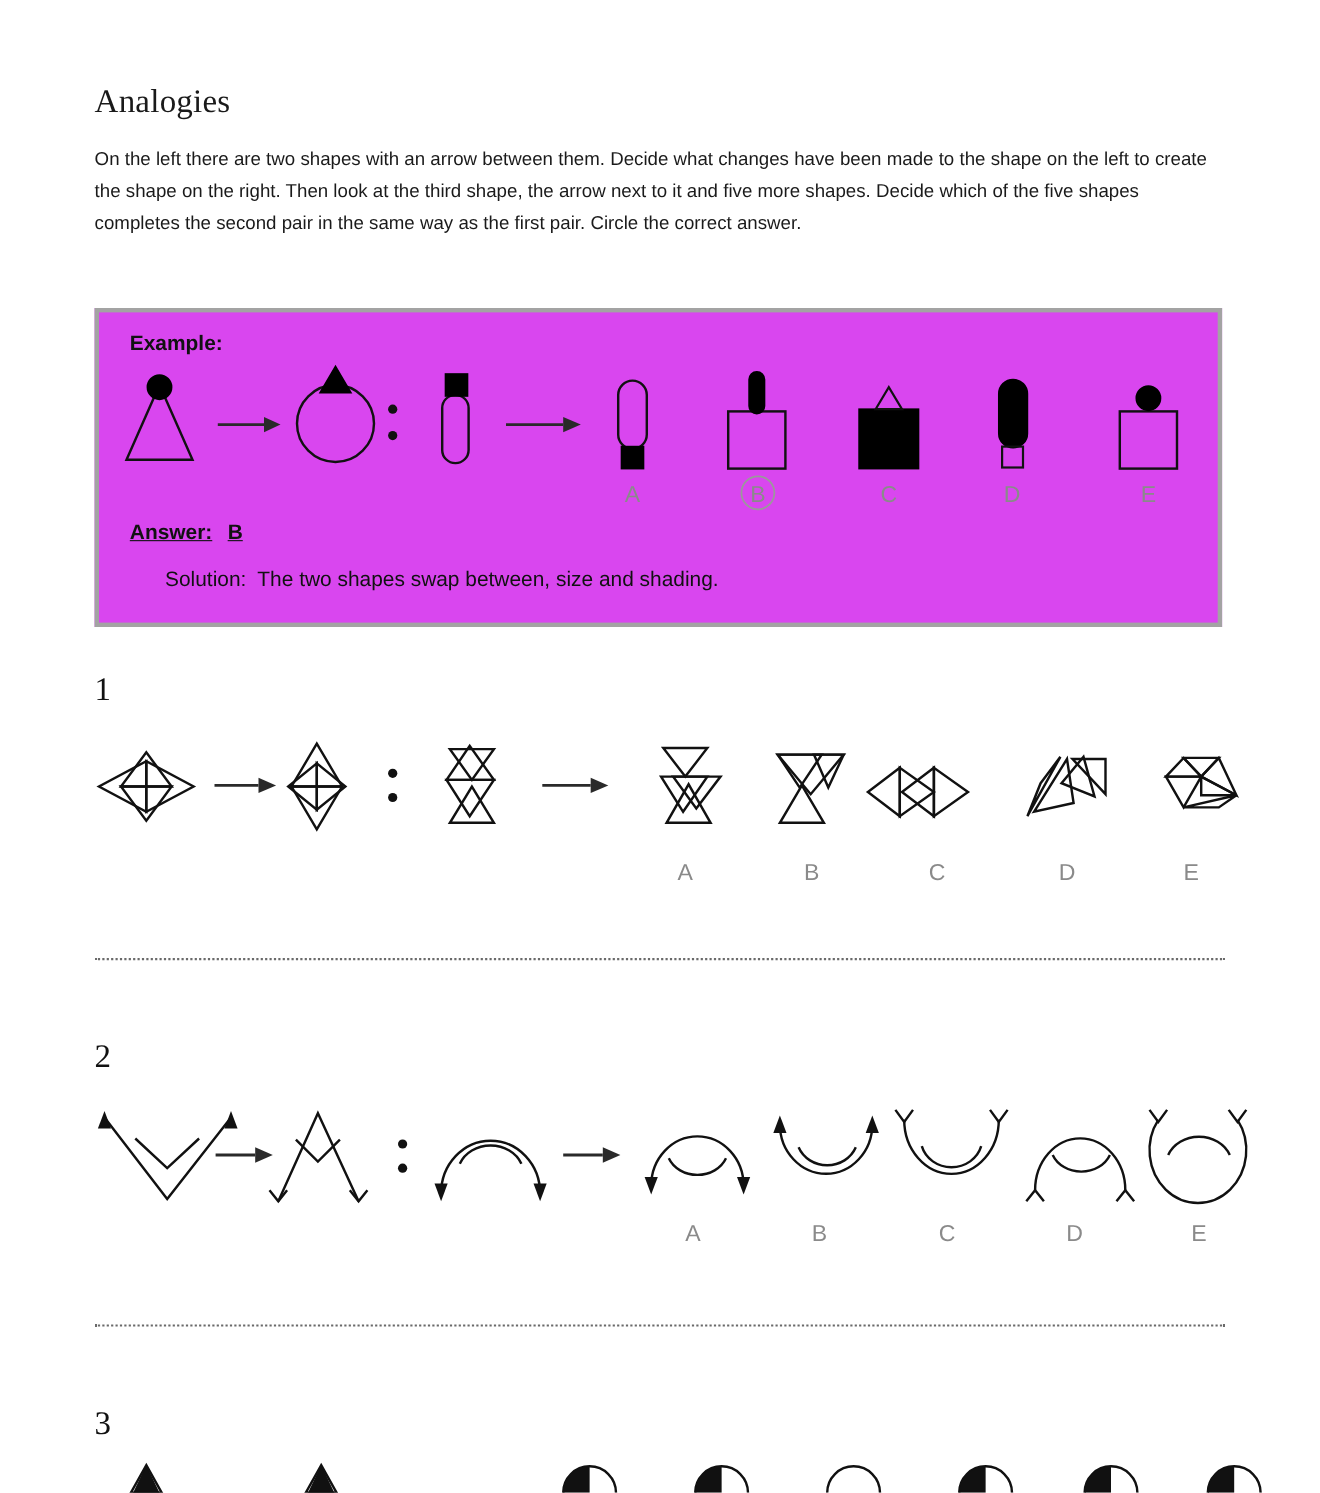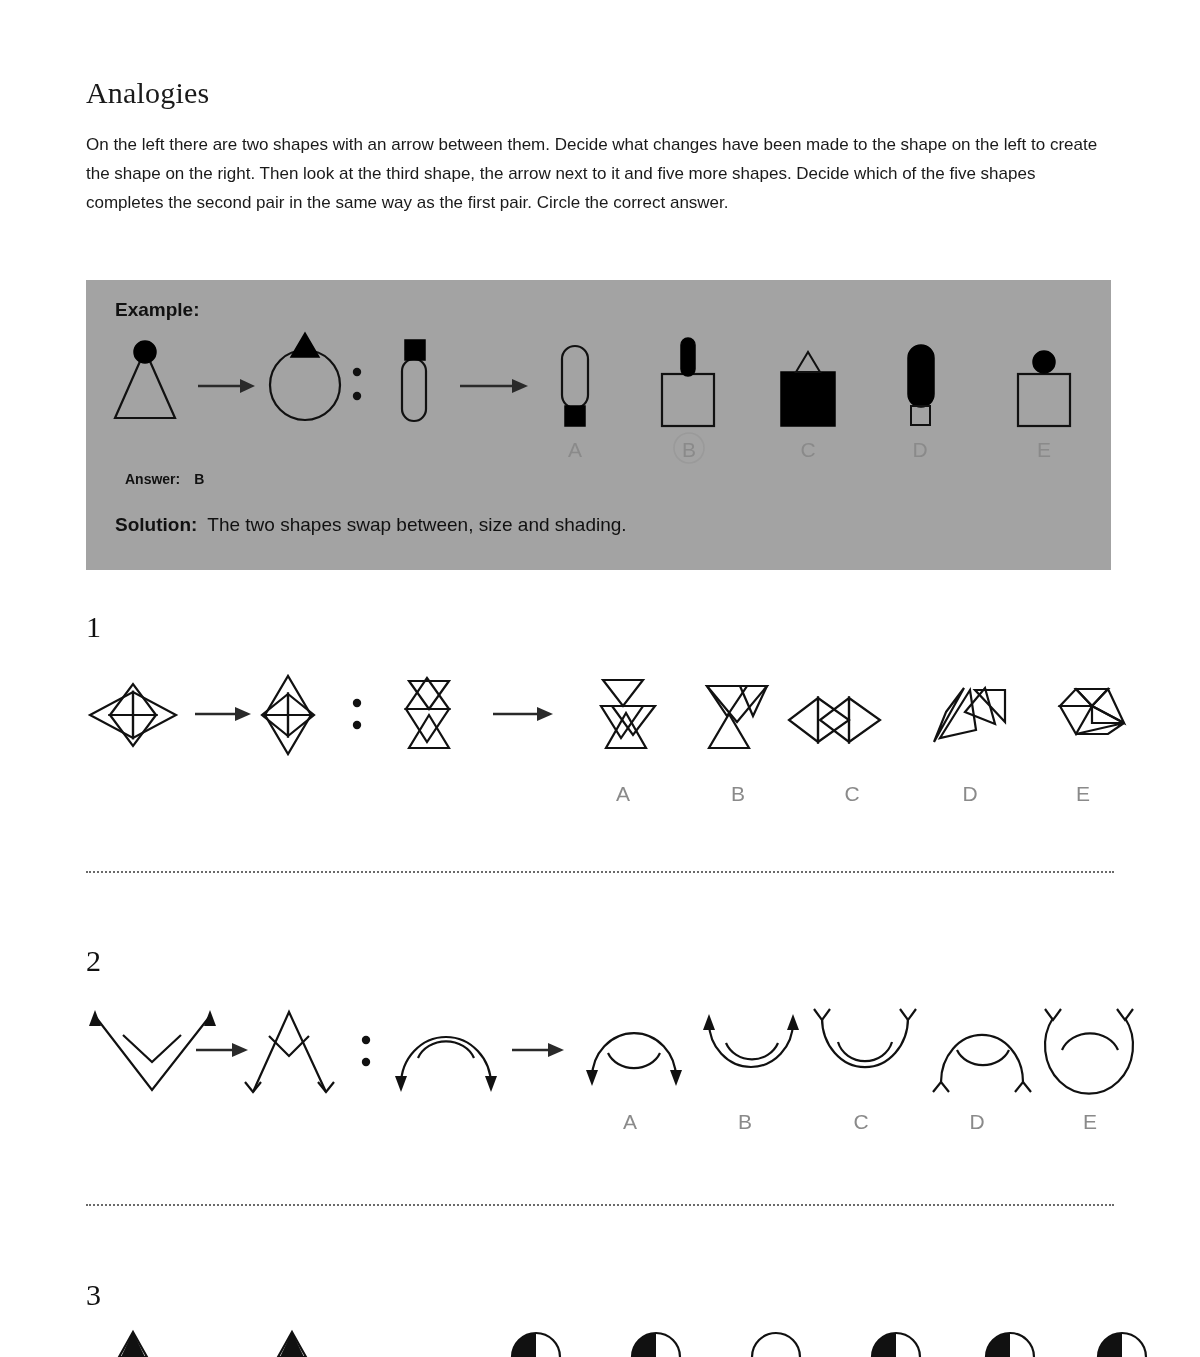--- a/index.html
+++ b/index.html
@@ -21,39 +21,39 @@
   }
 
   .intro{
     position:absolute;left:86px;top:130px;width:1030px;
     font-size:17px;line-height:29px;color:#1a1a1a;
   }
 
   .example-box{
     position:absolute;left:86px;top:280px;
     width:1025px;height:290px;
-    border:1px solid #a3a3a3;
-    background:#a3a3a3;
+    border:4px solid #a3a3a3;
+    background:#d946ef;
     box-sizing:border-box;
   }
   .example-label{
     position:absolute;left:28px;top:18px;
     font-size:19px;font-weight:bold;color:#111;
   }
   .answer-line{
-    position:absolute;left:38px;top:190px;
-    font-size:14px;color:#111;
+    position:absolute;left:28px;top:190px;
+    font-size:19px;color:#111;text-decoration:underline;
   }
   .answer-line .lbl{font-weight:bold;}
   .answer-line .val{margin-left:14px;font-weight:bold;}
   .solution-line{
     position:absolute;left:28px;top:233px;
     font-size:19px;color:#111;
   }
-  .solution-line .lbl{font-weight:bold;}
+  .solution-line .lbl{font-weight:normal;margin-left:32px;}
   .solution-line .val{margin-left:10px;font-weight:400;}
 
   .qnum{
     position:absolute;
     font-family:"Liberation Serif", serif;
     font-size:30px;color:#111;
   }
 
   .sep{
     position:absolute;left:86px;width:1028px;height:0;

